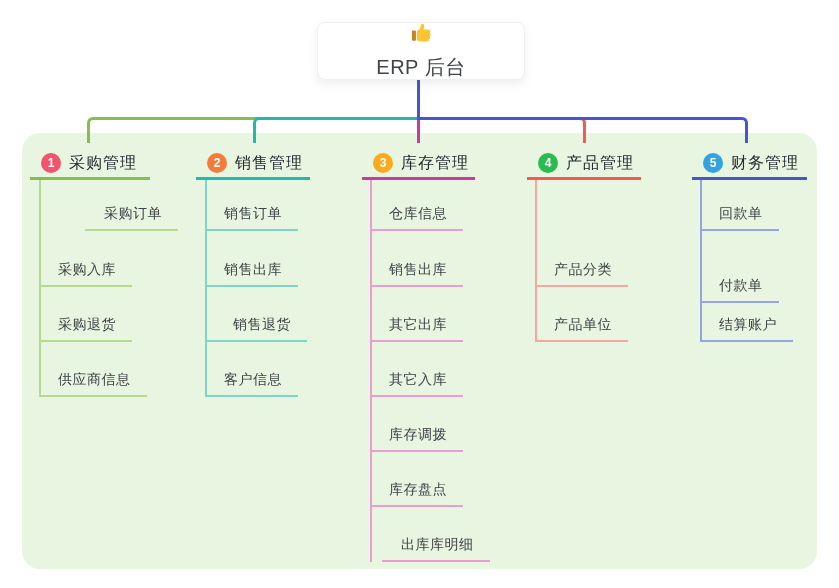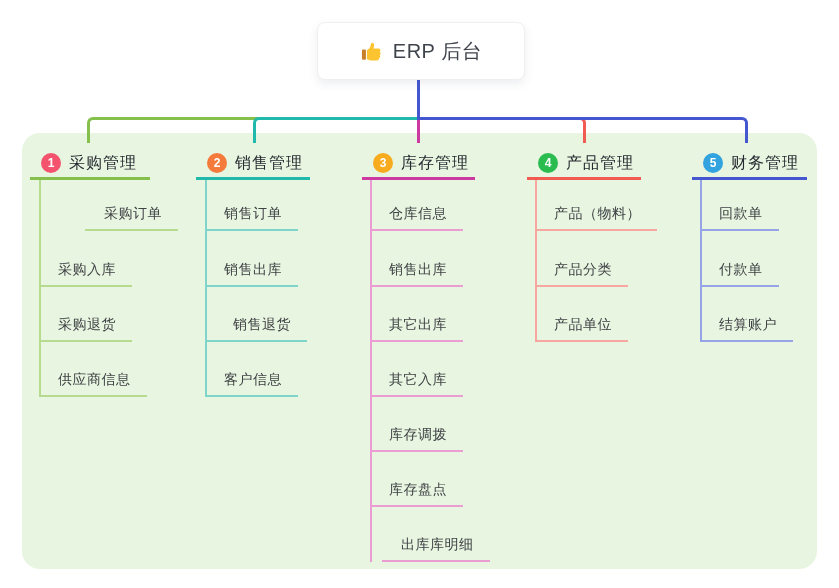--- a/index.html
+++ b/index.html
@@ -4,21 +4,21 @@
 <title>ERP 后台</title>
 <style>
   html,body{margin:0;padding:0;background:#ffffff;}
   body{font-family:"Liberation Sans","DejaVu Sans",sans-serif;}
   .stage{position:relative;width:839px;height:588px;background:#fff;overflow:hidden;}
 
   .panel{position:absolute;left:22px;top:133px;width:795px;height:436px;border-radius:18px;}
 
   .root-card{position:absolute;left:317px;top:22px;width:208px;height:58px;background:#fff;
     border:1px solid #efefef;border-radius:8px;box-shadow:0 4px 10px rgba(80,90,110,.10);
-    display:flex;align-items:center;justify-content:center;gap:10px;box-sizing:border-box;}
+    display:flex;align-items:center;justify-content:center;gap:10px;box-sizing:border-box;flex-direction:column;}
   .root-title{font-size:20px;color:#3f444c;font-weight:500;letter-spacing:.5px;white-space:nowrap;}
   .thumb-icon{display:flex;align-items:center;}
 
   .stem{position:absolute;left:417px;top:79px;width:3px;height:41px;}
 
   .elbow{position:absolute;top:117px;height:26px;box-sizing:border-box;border:0 solid;}
   .elbow.left{border-top-width:3px;border-left-width:3px;border-top-left-radius:6px;}
   .elbow.right{border-top-width:3px;border-right-width:3px;border-top-right-radius:6px;}
   .drop{position:absolute;top:117px;width:3px;height:26px;}
 
@@ -102,21 +102,20 @@
   <div class="child" style="left: 205px; top: 370px; border-bottom-color: rgb(127, 213, 202);">客户信息</div>
 
   <div class="child" style="left: 370px; top: 204px; border-bottom-color: rgb(235, 156, 210);">仓库信息</div>
   <div class="child" style="left: 370px; top: 260px; border-bottom-color: rgb(235, 156, 210);">销售出库</div>
   <div class="child" style="left: 370px; top: 315px; border-bottom-color: rgb(235, 156, 210);">其它出库</div>
   <div class="child" style="left: 370px; top: 370px; border-bottom-color: rgb(235, 156, 210);">其它入库</div>
   <div class="child" style="left: 370px; top: 425px; border-bottom-color: rgb(235, 156, 210);">库存调拨</div>
   <div class="child" style="left: 370px; top: 480px; border-bottom-color: rgb(235, 156, 210);">库存盘点</div>
   <div class="child" style="left: 370px; top: 535px; border-bottom-color: rgb(235, 156, 210); margin-left: 12px;">出库库明细</div>
 
-  <div class="child" style="left: 535px; top: 204px; border-bottom-color: rgb(248, 167, 160);">产品（物料）</div>
   <div class="child" style="left: 535px; top: 260px; border-bottom-color: rgb(248, 167, 160);">产品分类</div>
   <div class="child" style="left: 535px; top: 315px; border-bottom-color: rgb(248, 167, 160);">产品单位</div>
 
   <div class="child" style="left: 700px; top: 204px; border-bottom-color: rgb(150, 163, 230);">回款单</div>
-  <div class="child" style="left: 700px; top: 260px; border-bottom-color: rgb(150, 163, 230);">付款单</div>
+  <div class="child" style="left: 700px; top: 276px; border-bottom-color: rgb(150, 163, 230);">付款单</div>
   <div class="child" style="left: 700px; top: 315px; border-bottom-color: rgb(150, 163, 230);">结算账户</div>
 
 </div>
 
 </body></html>

